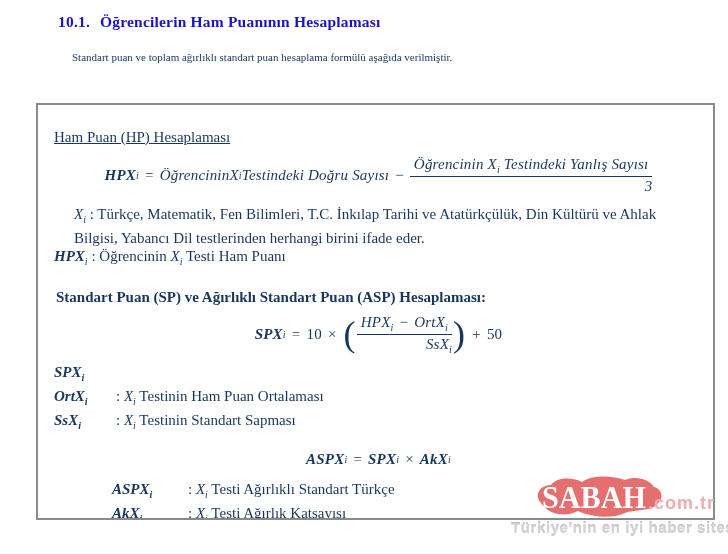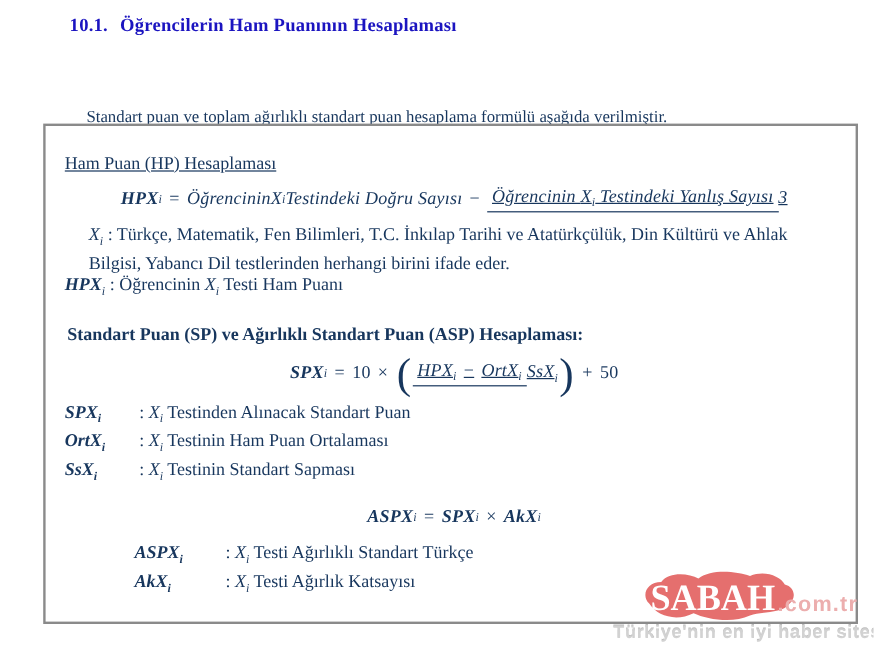--- a/index.html
+++ b/index.html
@@ -7,42 +7,42 @@
     position:relative; width:728px; height:554px; background:#ffffff;
     overflow:hidden; font-family:"Liberation Serif", serif;
   }
   .section-heading {
     position:absolute; left:58px; top:13px;
     color:#1b14c0; font-weight:bold; font-size:15.5px; letter-spacing:0.2px;
     display:flex; gap:10px;
   }
   .intro {
     position:absolute; left:72px; top:51px;
-    color:#17365d; font-size:14px;margin-top:40px;
+    color:#17365d; font-size:11px;
   }
   .content-box {
     position:absolute; left:36px; top:103px; width:679px; height:417px;
     border:2px solid #8a8a8a; box-sizing:border-box;
     padding:24px 10px 0 16px; overflow:hidden;
     color:#17365d; font-size:15px;
   }
   .hp-heading { text-decoration:underline; }
   .sp-heading { font-weight:bold; margin-top:22px; margin-left:2px; }
 
   .formula {
     display:flex; justify-content:center; align-items:center;
     font-style:italic; color:#17365d; font-size:15px; letter-spacing:0.2px;
   }
   .formula-hp { margin-top:10px; }
   .formula-sp { margin-top:8px; }
   .formula-asp { margin-top:16px; }
   .mvar { font-weight:bold; font-style:italic; }
   .sub  { font-size:10px; font-style:italic; vertical-align:-4px; font-weight:inherit; }
   .op   { margin:0 6px; font-style:normal; }
-  .frac { display:inline-flex; align-items:flex-start;text-decoration:underline; }
+  .frac { display:inline-flex; flex-direction:column; align-items:flex-end; }
   .num  { border-bottom:1.3px solid #17365d; padding:0 4px 1px; }
   .den  { padding-top:1px; }
   .bigparen { font-size:36px; font-style:normal; font-weight:400; line-height:0.85; margin:0 1px; }
 
   .xi-def { margin-top:10px; line-height:19px; padding-right:4px;margin-left:20px; }
   .ivar { font-style:italic; }
   .hpx-def { margin-top:0; }
 
   .defs1 { margin-top:8px; }
   .defs2 { margin-top:12px; margin-left:56px; }
@@ -116,21 +116,20 @@
         <span class="den"><span>SsX</span><span class="sub">i</span></span>
       </span>
       <span class="bigparen">)</span>
       <span class="op">+</span>
       <span style="font-style:normal">50</span>
     </div>
 
     <div class="defs1">
       <div class="def-row">
         <span class="def-term"><span>SPX</span><span class="sub">i</span></span>
-        <span><span>: </span><span class="ivar">X</span><span class="sub">i</span><span> Testinden Alınacak Standart Puan</span></span>
       </div>
       <div class="def-row">
         <span class="def-term"><span>OrtX</span><span class="sub">i</span></span>
         <span><span>: </span><span class="ivar">X</span><span class="sub">i</span><span> Testinin Ham Puan Ortalaması</span></span>
       </div>
       <div class="def-row">
         <span class="def-term"><span>SsX</span><span class="sub">i</span></span>
         <span><span>: </span><span class="ivar">X</span><span class="sub">i</span><span> Testinin Standart Sapması</span></span>
       </div>
     </div>

